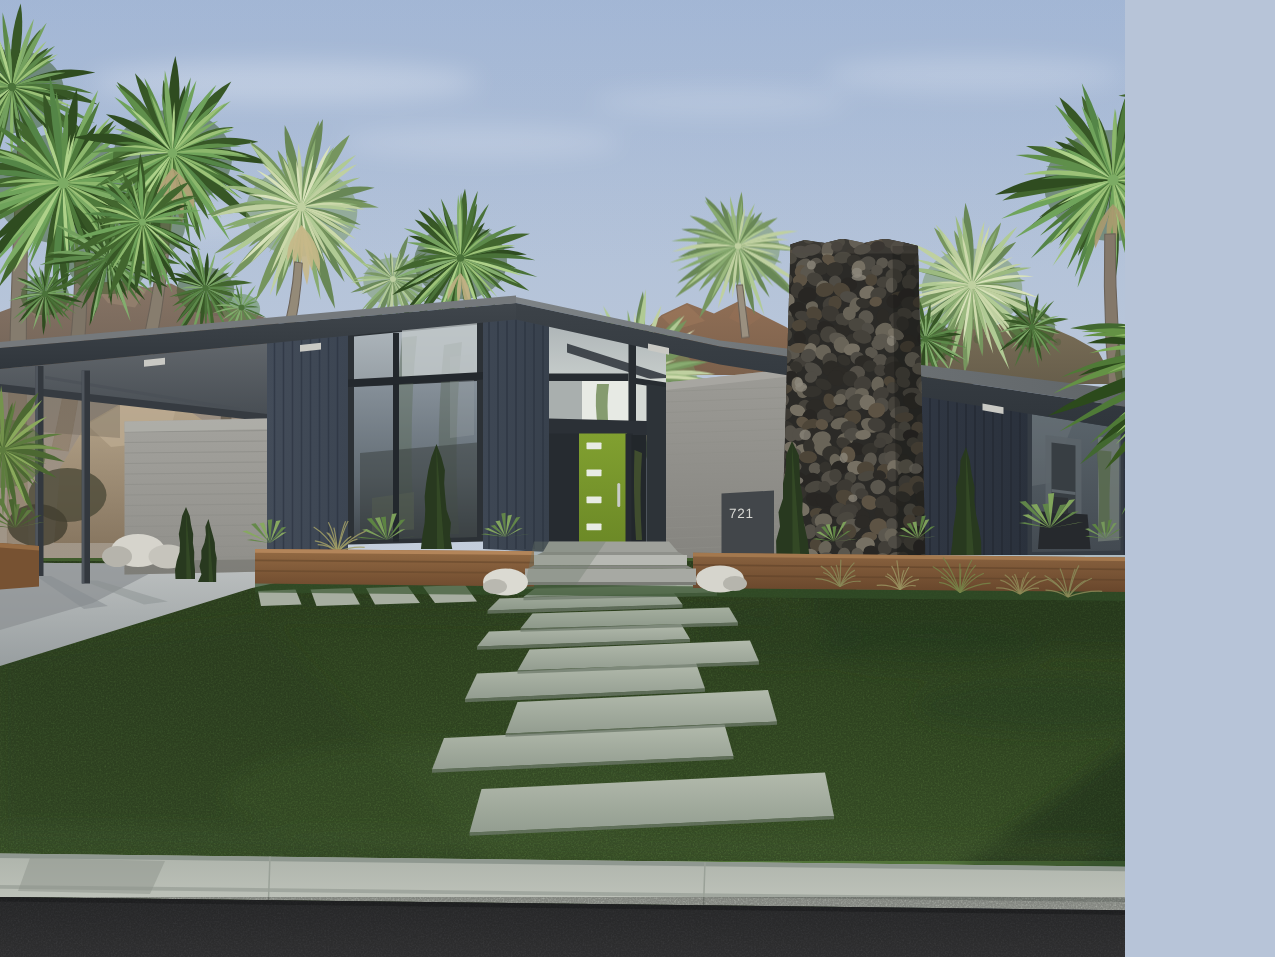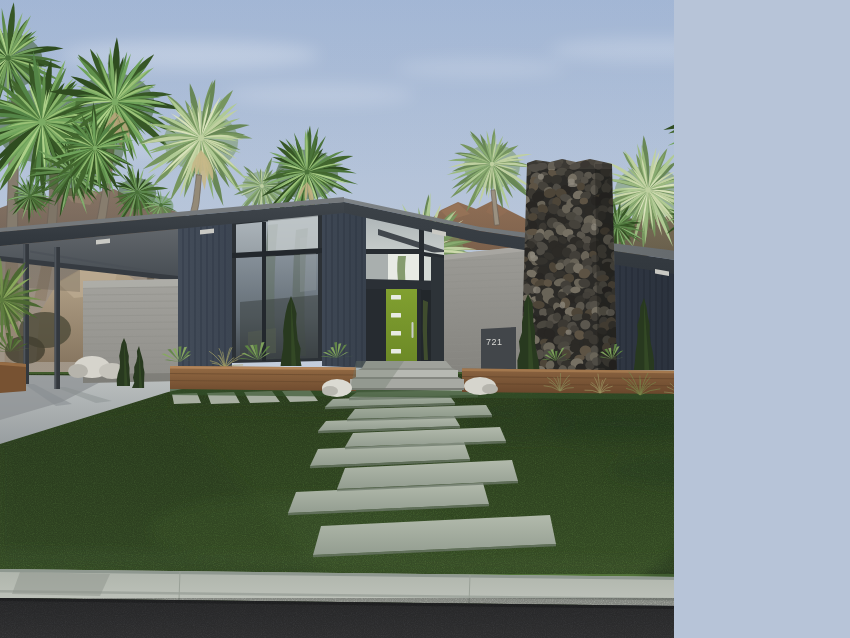--- a/index.html
+++ b/index.html
@@ -1,15 +1,15 @@
 <!DOCTYPE html>
 <html><head><meta charset="utf-8">
 <style>
 html,body{margin:0;padding:0;background:#b7c4d8;font-family:"Liberation Sans",sans-serif;}
-#scene{width:674px;height:638px;overflow:hidden;position:relative;}
+#scene{width:750px;height:638px;overflow:hidden;position:relative;}
 </style></head>
 <body>
 <div id="scene">
 <svg width="850" height="638" viewBox="0 0 850 638">
 
 <defs>
 <linearGradient id="skytop" x1="0" y1="0" x2="0" y2="1">
  <stop offset="0" stop-color="#8fa6cd" stop-opacity="0.22"></stop>
  <stop offset="1" stop-color="#8fa6cd" stop-opacity="0"></stop>
 </linearGradient>

